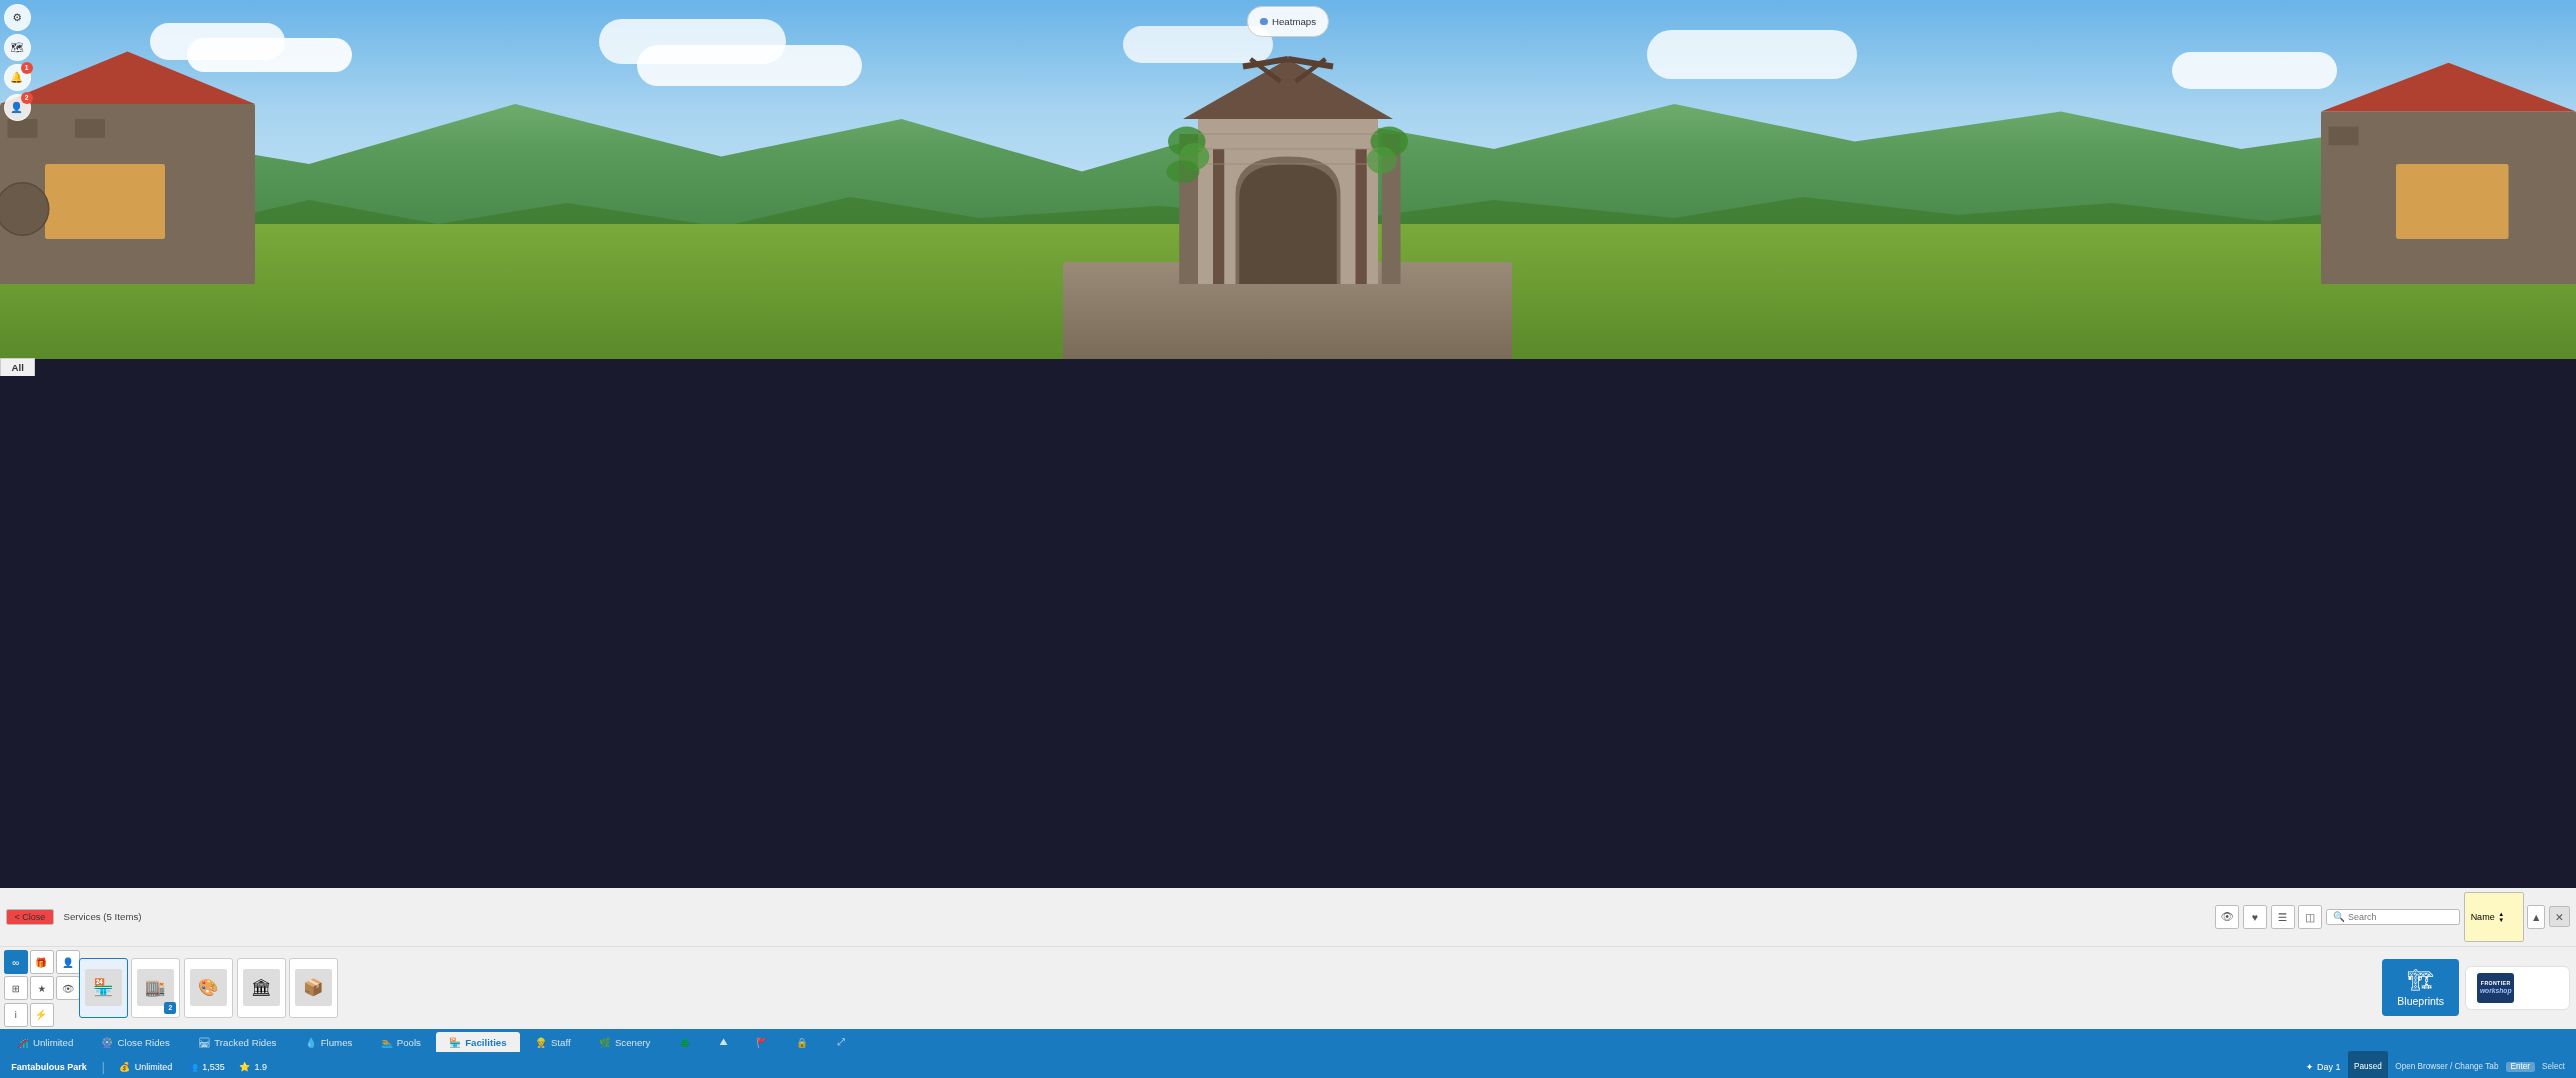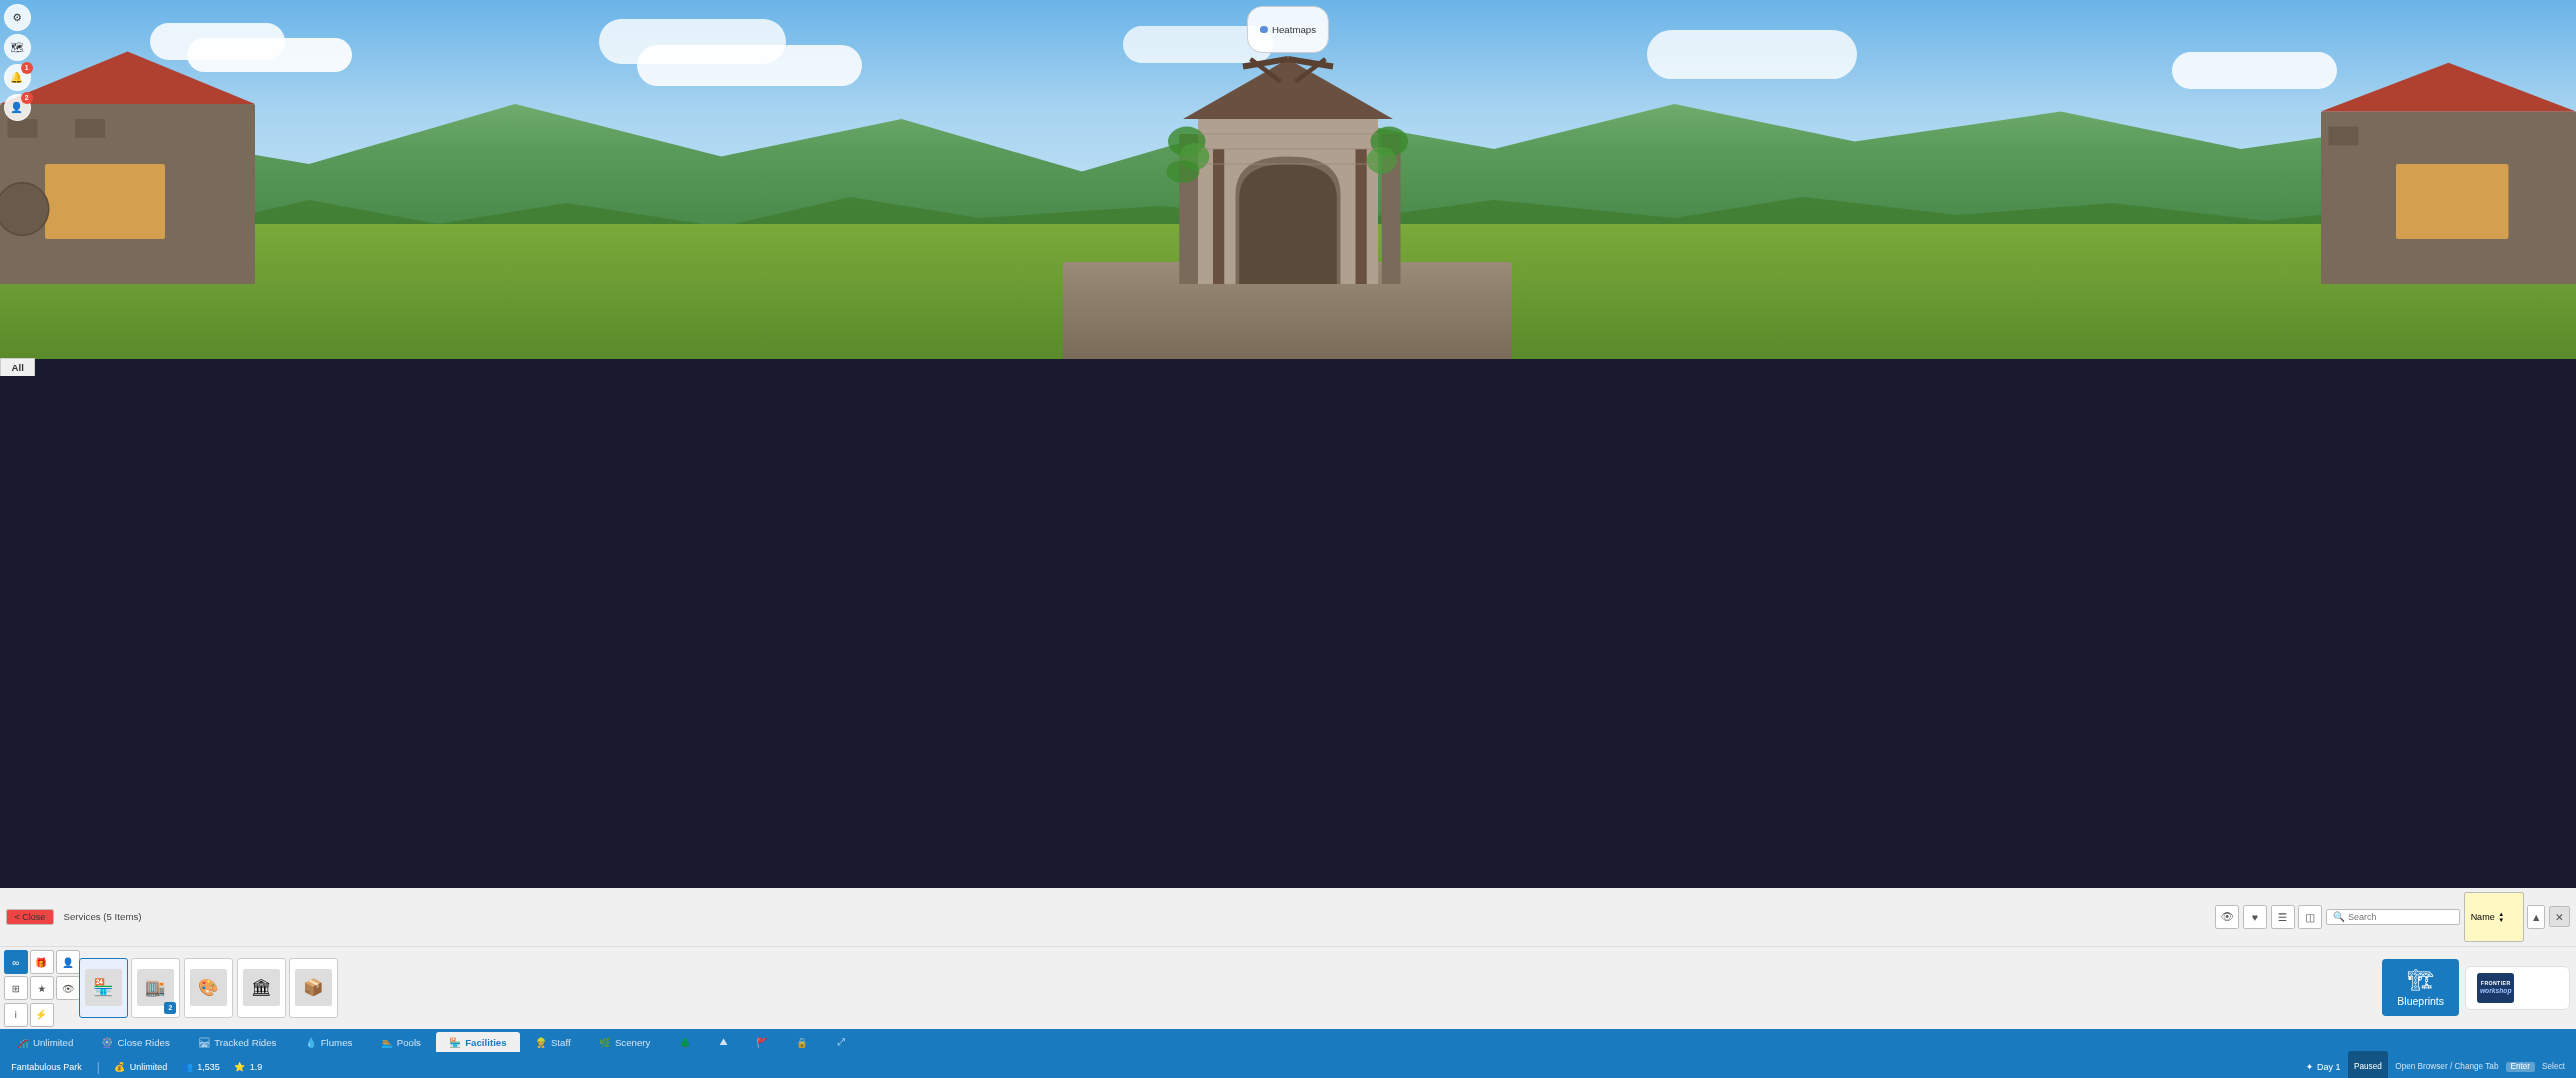--- a/index.html
+++ b/index.html
@@ -86,21 +86,21 @@
 
     
     .heatmaps-btn {
       position: absolute;
       top: 6px;
       left: 50%;
       transform: translateX(-50%);
       background: rgba(255,255,255,0.9);
       border: 0.7px solid #ccc;
       border-radius: 15px;
-      padding: 17px 12px;
+      padding: 9px 12px;
       font-size: 9.7px;
       color: #333;
       cursor: pointer;
       display: flex;
       align-items: center;
       gap: 4.5px;
       z-index: 200;
     }
 
     .heatmaps-dot {
@@ -664,21 +664,21 @@
 
     <div class="tab-item">🌲</div>
     <div class="tab-item">⛰</div>
     <div class="tab-item">🚩</div>
     <div class="tab-item">🔒</div>
     <div class="tab-item">⤢</div>
   </div>
 
   <div id="status-bar">
     <div class="status-item">
-      <span style="font-weight:400;">Fantabulous Park</span>
+      <span style="font-weight:700;">Fantabulous Park</span>
     </div>
     <span class="status-separator">|</span>
     <div class="status-item">
       <span>💰</span>
       <span>Unlimited</span>
     </div>
     <div class="status-item">
       <span>👥</span>
       <span>1,535</span>
     </div>

